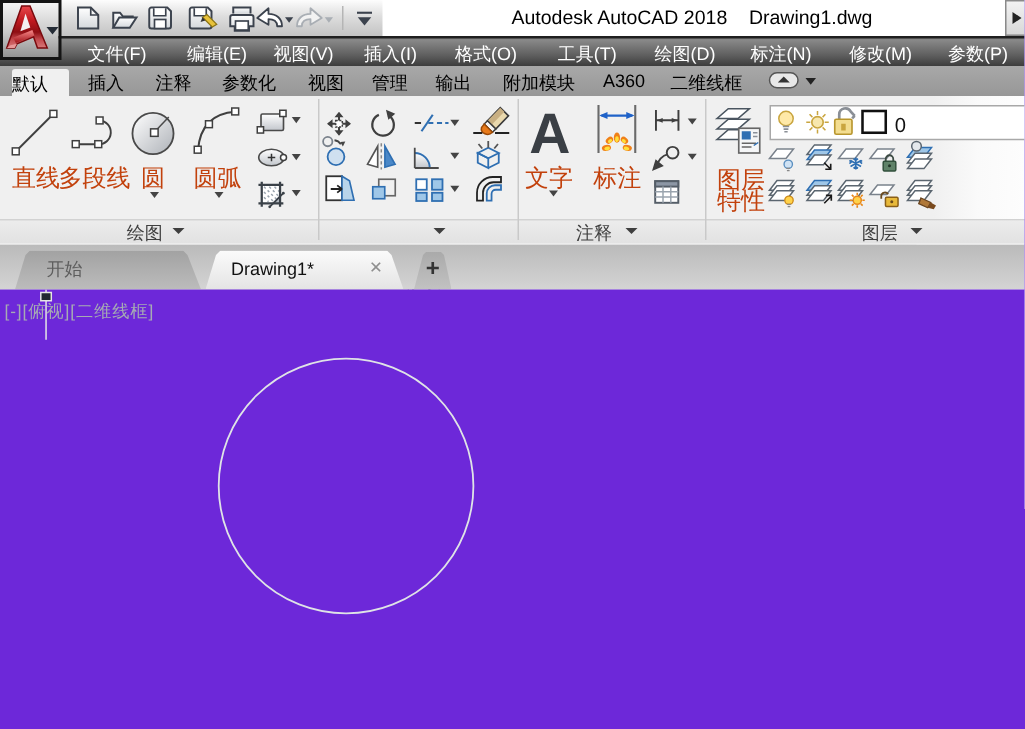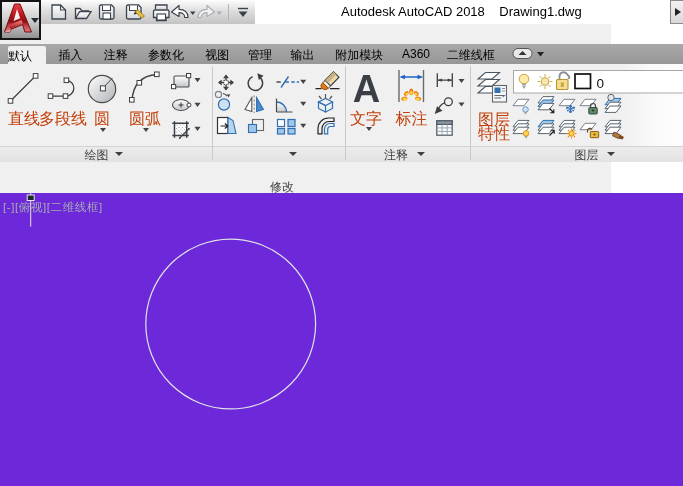--- a/index.html
+++ b/index.html
@@ -101,20 +101,32 @@
     <path d="M135 11.5 l-1.3 3.2 l3.2-1 z" fill="#333"></path>
     <path d="M171.5 12 L179 5.5 V9.3 C184.5 9.3 188 12.5 188 17.5 L184.8 17.5 C184.8 14.2 182.5 12.7 179 12.7 V16.5 Z" fill="#fff" stroke="#3b424d" stroke-width="1.2" stroke-linejoin="round"></path>
     <path d="M190 11.5 h5.5 l-2.75 3.6 z" fill="#3b424d"></path>
     <path d="M214.5 12 L207 5.5 V9.3 C201.5 9.3 198 12.5 198 17.5 L201.2 17.5 C201.2 14.2 203.5 12.7 207 12.7 V16.5 Z" fill="#f2f2f2" stroke="#a9aeb4" stroke-width="1.2" stroke-linejoin="round"></path>
     <path d="M216.5 11.5 h5.5 l-2.75 3.6 z" fill="#a9aeb4"></path>
     <line x1="228.5" y1="4" x2="228.5" y2="20" stroke="#b5b5b5" stroke-width="1"></line>
     <path d="M238 8.5 h10" stroke="#3b424d" stroke-width="1.4"></path>
     <path d="M238.5 11.5 h9 l-4.5 5.5 z" fill="#3b424d"></path>
   </svg>
 
+  <div id="menubar" class="abs">
+    <span class="mitem" style="left:78px;">文件(F)</span>
+    <span class="mitem" style="left:144.7px;">编辑(E)</span>
+    <span class="mitem" style="left:202.3px;">视图(V)</span>
+    <span class="mitem" style="left:260.4px;">插入(I)</span>
+    <span class="mitem" style="left:324px;">格式(O)</span>
+    <span class="mitem" style="left:391.5px;">工具(T)</span>
+    <span class="mitem" style="left:456.6px;">绘图(D)</span>
+    <span class="mitem" style="left:520.7px;">标注(N)</span>
+    <span class="mitem" style="left:587px;">修改(M)</span>
+    <span class="mitem" style="left:652px;">参数(P)</span>
+  </div>
 
   <div id="ribtabs" class="abs">
     <div id="rtab-active">默认</div>
     <span class="rtab" style="left:70.6px;">插入</span>
     <span class="rtab" style="left:115.7px;">注释</span>
     <span class="rtab" style="left:166px;">参数化</span>
     <span class="rtab" style="left:217.3px;">视图</span>
     <span class="rtab" style="left:259.9px;">管理</span>
     <span class="rtab" style="left:302.4px;">输出</span>
     <span class="rtab" style="left:359.3px;">附加模块</span>
@@ -405,20 +417,26 @@
   <span class="blabel" style="left:102px;top:109px;">圆</span>
   <div class="bdrop" style="left:100.3px;top:128px;"></div>
   <span class="blabel" style="left:145px;top:109px;">圆弧</span>
   <div class="bdrop" style="left:142.8px;top:128px;"></div>
   <span class="blabel" style="left:366px;top:109px;text-align:right;">文字</span>
   <div class="bdrop" style="left:366.4px;top:127px;"></div>
   <span class="blabel" style="left:411.5px;top:109px;">标注</span>
   <span class="blabel" style="left:494px;top:109.5px;">图层</span>
   <span class="blabel" style="left:494px;top:123.5px;">特性</span>
 
+  <div id="filetabs" class="abs">
+    <div id="tab-start">开始</div>
+    <div id="tab-drawing">Drawing1*</div>
+    <div id="tab-x">✕</div>
+    <div id="tab-plus">+</div>
+  </div>
 
   <div id="canvas" class="abs">
     <div id="vplabel">[-][俯视][二维线框]</div>
     <svg class="abs" style="left:0;top:0;" width="683" height="293" viewBox="0 0 683 293">
       <circle cx="230.7" cy="131" r="84.9" fill="none" stroke="#dfe3e6" stroke-width="1.2"></circle>
       <line x1="30.7" y1="0" x2="30.7" y2="33.5" stroke="#e6e6e6" stroke-width="1"></line>
       <rect x="27.2" y="2" width="7" height="5.5" fill="#222831" stroke="#e6e6e6" stroke-width="1"></rect>
     </svg>
   </div>
 </div>

